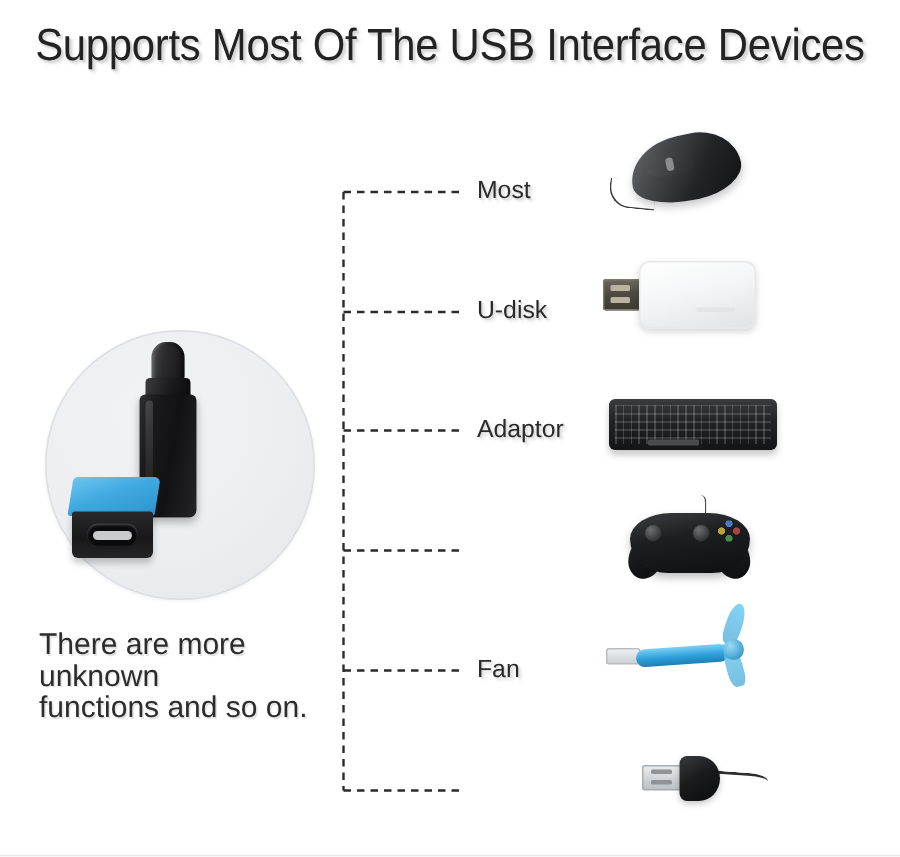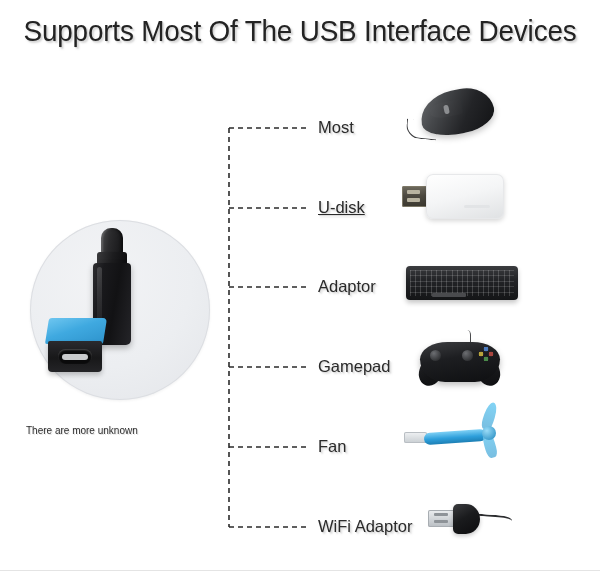--- a/index.html
+++ b/index.html
@@ -144,21 +144,21 @@
     border-radius: 4px;
     background: #c9cbcd;
   }
 
   
   #caption {
     position: absolute;
     left: 26px;
     top: 420px;
     width: 200px;
-    font-size: 10px;
+    font-size: 20px;
     line-height: 21px;
     color: #2c2c2c;
     text-shadow: 1px 1px 0 #e3e3e3;
   }
 
   
   #bracket {
     position: absolute;
     left: 0;
     top: 0;
@@ -463,40 +463,39 @@
   </div>
 
   <div id="adapter-blue">
     <div class="top"></div>
     <div class="front"></div>
     <div class="port"></div>
   </div>
 
   <div id="caption">
     <div>There are more unknown</div>
+    <div>functions and so on.</div>
   </div>
 
   <svg id="bracket" viewBox="0 0 600 571" xmlns="http://www.w3.org/2000/svg">
     <g stroke="#2b2b2b" stroke-width="1.6" fill="none" stroke-dasharray="5 4">
       <line x1="229" y1="128" x2="229" y2="527"></line>
       <line x1="229" y1="128" x2="310" y2="128"></line>
       <line x1="229" y1="208" x2="310" y2="208"></line>
       <line x1="229" y1="287" x2="310" y2="287"></line>
       <line x1="229" y1="367" x2="310" y2="367"></line>
       <line x1="229" y1="447" x2="310" y2="447"></line>
       <line x1="229" y1="527" x2="310" y2="527"></line>
     </g>
   </svg>
 
   <div class="row-label" style="top:118px;">Most</div>
-  <div class="row-label" style="top:198px;text-decoration:underline;">U-disk</div>
+  <div class="row-label" style="top:198px;">U-disk</div>
   <div class="row-label" style="top:277px;">Adaptor</div>
-  <div class="row-label" style="top:357px;">Gamepad</div>
   <div class="row-label" style="top:437px;">Fan</div>
-  <div class="row-label" style="top:517px;">WiFi Adaptor</div>
 
   <div class="device" id="dev-mouse">
     <div class="cable"></div>
     <div class="shell"></div>
     <div class="split"></div>
     <div class="wheel"></div>
   </div>
 
   <div class="device" id="dev-udisk">
     <div class="connector"></div>

